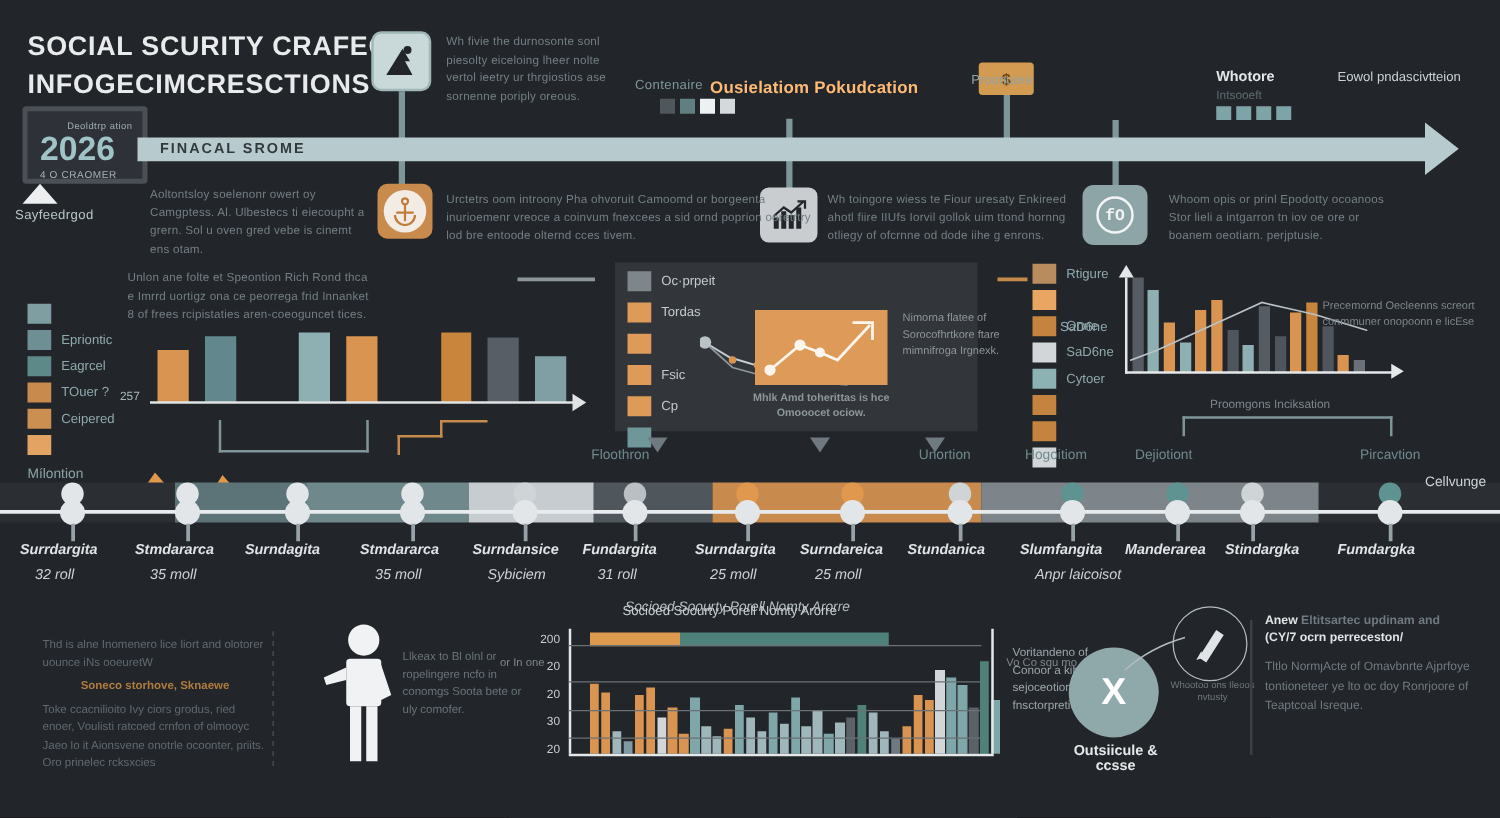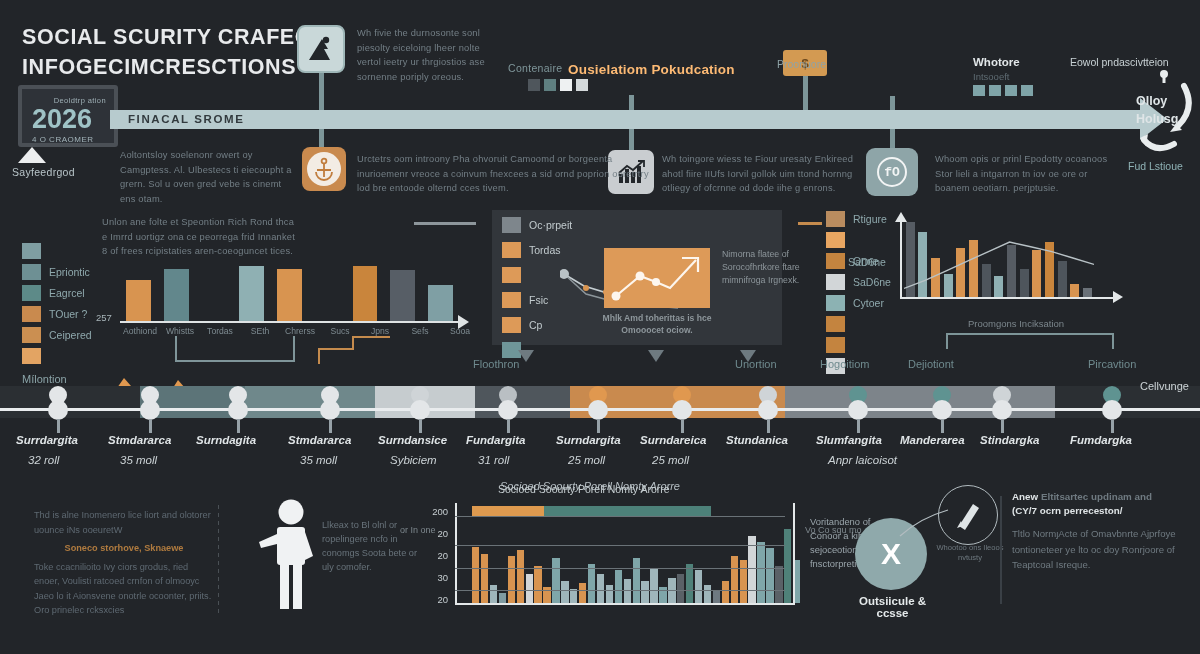--- a/index.html
+++ b/index.html
@@ -288,33 +288,20 @@
   <div class="abs" id="label-whotore">Whotore</div>
   <div class="abs" id="label-whotore-sub">Intsooeft</div>
   <div class="abs" id="swatch-row-wh">
       <div class="sw" style="background: rgb(127, 164, 168);"></div>
       <div class="sw" style="background: rgb(127, 164, 168);"></div>
       <div class="sw" style="background: rgb(127, 164, 168);"></div>
       <div class="sw" style="background: rgb(127, 164, 168);"></div>
     </div>
   <div class="abs" id="label-ewol">Eowol pndascivtteion</div>
 
-  <div class="abs" id="cycle-block">
-    <svg width="70" height="120" viewBox="0 0 70 120" style="position:absolute;left:0;top:0;">
-      <circle cx="36" cy="14" r="4" fill="#e9edee"></circle>
-        <rect x="34.5" y="14" width="3" height="9" fill="#e9edee"></rect>
-      <path d="M56 26 q12 22 -6 40" stroke="#e9edee" stroke-width="6" fill="none" stroke-linecap="round"></path>
-      <path d="M48 64 l6 6 l-12 2 z" fill="#e9edee"></path>
-      <path d="M46 84 q-18 10 -30 -4" stroke="#e9edee" stroke-width="6" fill="none" stroke-linecap="round"></path>
-      <path d="M20 74 l-8 4 l6 8 z" fill="#e9edee"></path>
-    </svg>
-    <div class="abs" id="cycle-text-1" style="left:8px;top:34px;">Olloy</div>
-    <div class="abs" id="cycle-text-2" style="left:8px;top:52px;">Holusg</div>
-    <div class="abs" id="cycle-text-3" style="left:0px;top:100px;">Fud Lstioue</div>
-  </div>
 
   <div class="abs body-copy" id="copy-bars-left">Unlon ane folte et Speontion Rich Rond thca e Imrrd uortigz ona ce peorrega frid Innanket 8 of frees rcipistaties aren-coeoguncet tices.</div>
   <div class="abs" id="legend-left">
       <div class="legend-row">
         <span class="legend-sw" style="background: rgb(127, 158, 162);"></span>
         <span class="legend-lb"></span>
       </div>
       <div class="legend-row">
         <span class="legend-sw" style="background: rgb(110, 144, 148);"></span>
         <span class="legend-lb">Epriontic</span>
@@ -346,31 +333,20 @@
       <div class="bar" style="left: 43.7778px; width: 24.7778px; height: 53.28px; background: rgb(98, 135, 140);"></div>
       <div class="bar" style="left: 119.333px; width: 24.7778px; height: 56.16px; background: rgb(143, 176, 179);"></div>
       <div class="bar" style="left: 157.111px; width: 24.7778px; height: 53.28px; background: rgb(216, 148, 80);"></div>
       <div class="bar" style="left: 232.667px; width: 24.7778px; height: 56.16px; background: rgb(201, 133, 60);"></div>
       <div class="bar" style="left: 270.444px; width: 24.7778px; height: 51.84px; background: rgb(87, 94, 102);"></div>
       <div class="bar" style="left: 308.222px; width: 24.7778px; height: 37.44px; background: rgb(127, 159, 164);"></div>
     </div>
   <div class="abs" id="barchart-left-axis"></div>
   <div class="abs" id="barchart-left-arrow"></div>
   <div class="abs" id="barchart-left-ylabel">257</div>
-  <div class="abs" id="barchart-left-xlabels">
-      <span>Aothiond</span>
-      <span>Whistts</span>
-      <span>Tordas</span>
-      <span>SEth</span>
-      <span>Chrerss</span>
-      <span>Sucs</span>
-      <span>Jpns</span>
-      <span>Sefs</span>
-      <span>Sooa</span>
-    </div>
 
   <div class="abs" id="step-left"></div>
   <div class="abs" id="step-right-1"></div>
   <div class="abs" id="step-right-2"></div>
 
   <div class="abs" id="spark-mountain">
     <svg width="420" height="45" viewBox="0 0 420 45">
       <path d="M0 45 L20 40 L40 22 L52 30 L66 10 L80 26 L92 18 L106 34 L120 12 L134 28 L146 45 Z" fill="#e0984f"></path>
     </svg>
   </div>
@@ -486,20 +462,21 @@
       <div class="bar" style="left: 166.167px; width: 9.16667px; height: 14.4px; background: rgb(216, 148, 80);"></div>
       <div class="bar" style="left: 178.833px; width: 9.16667px; height: 9.6px; background: rgb(106, 113, 120);"></div>
       <svg width="190" height="80" style="position: absolute; left: 0px; top: 0px;">
         <polyline points="0,70.4 21.11111111111111,62.4 42.22222222222222,52.8 63.33333333333333,43.199999999999996 84.44444444444444,33.6 105.55555555555556,24 126.66666666666666,28.799999999999997 147.77777777777777,33.6 168.88888888888889,40 190,46.4" stroke="#b8c2c6" stroke-width="1.4" fill="none"></polyline>
       </svg>
     </div>
   <div class="abs" id="barchart-right-axis"></div>
   <div class="abs" id="barchart-right-yaxis"></div>
   <div class="abs" id="barchart-right-yarrow"></div>
   <div class="abs" id="barchart-right-xarrow"></div>
+  <div class="abs" id="copy-right-chart">Precemornd Oecleenns screort conmmuner onopoonn e licEse</div>
   <div class="abs" id="bracket-right"></div>
   <div class="abs" id="bracket-right-label">Proomgons Inciksation</div>
 
   <div class="abs section-label" style="left:473px;top:358px;">Floothron</div>
   <div class="abs section-label" style="left:735px;top:358px;">Unortion</div>
   <div class="abs section-label" style="left:820px;top:358px;">Hogoitiom</div>
   <div class="abs section-label" style="left:908px;top:358px;">Dejiotiont</div>
   <div class="abs section-label" style="left:1088px;top:358px;">Pircavtion</div>
 
   <div class="abs" id="rail-band">

